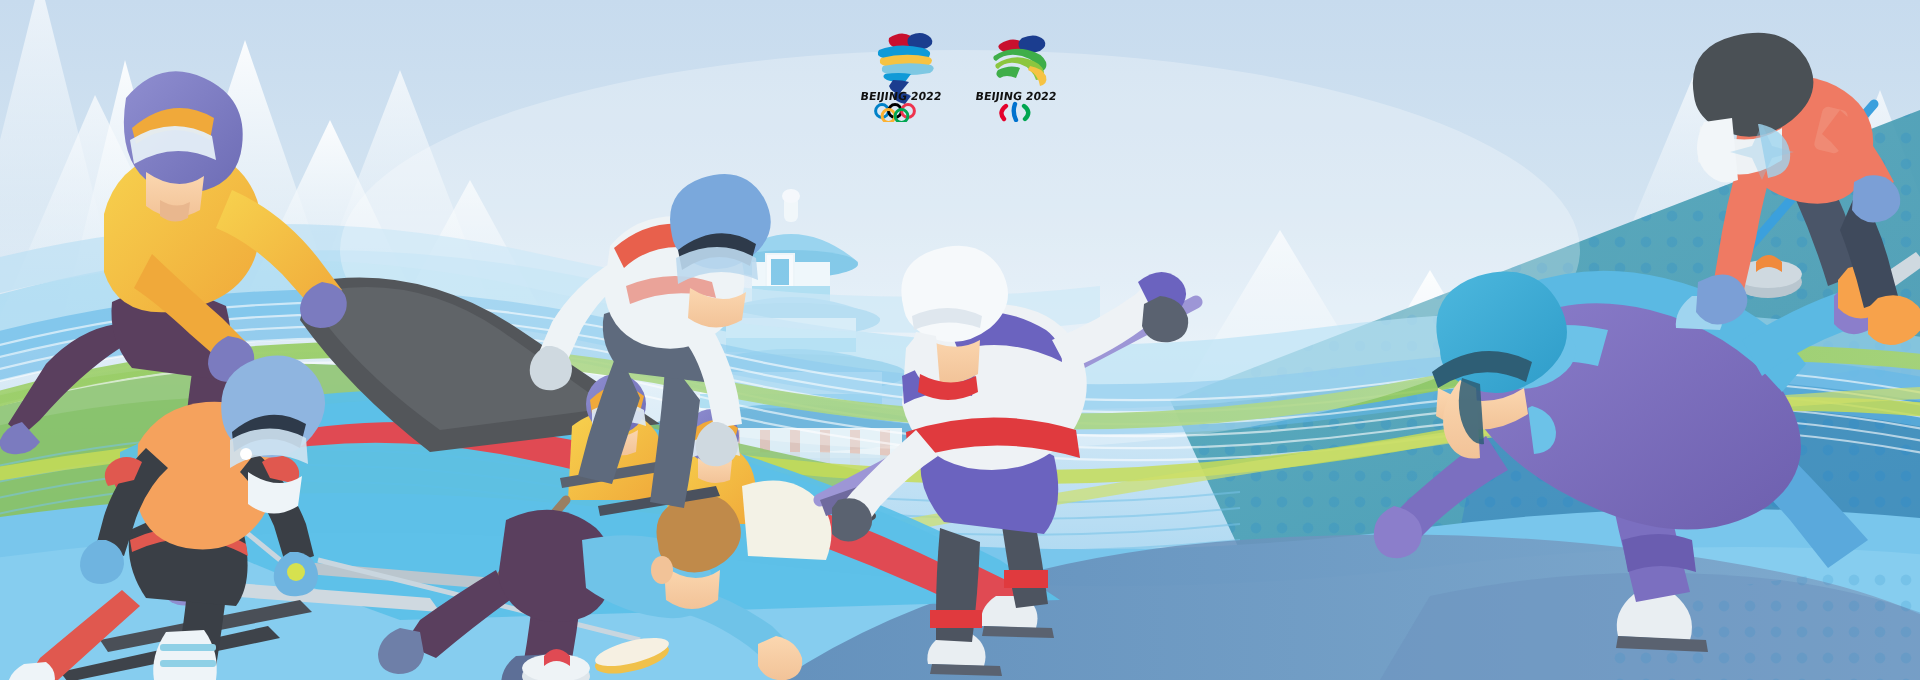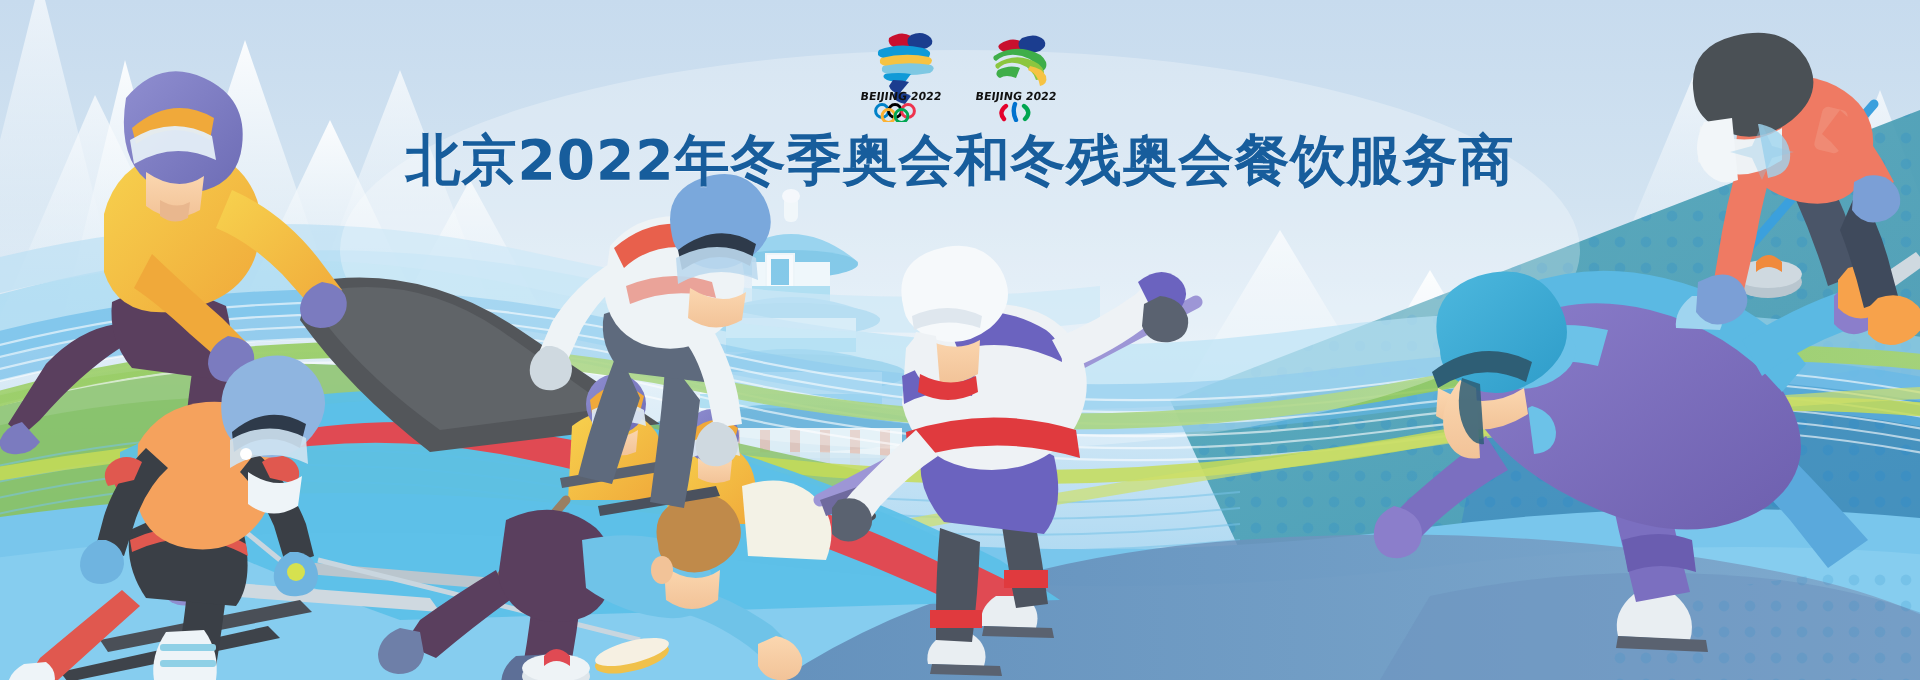--- a/index.html
+++ b/index.html
@@ -507,15 +507,14 @@
         </g>
         <g fill="none" stroke-width="4.4" stroke-linecap="round">
           <path d="M36 84 Q28 90 34 97" stroke="#e4002b"></path>
           <path d="M45 82 Q42 90 46 98" stroke="#0072ce"></path>
           <path d="M54 84 Q62 90 55 97" stroke="#00a651"></path>
         </g>
       </svg>
     </div>
   </div>
 
-  <div id="title">北京2022年冬季奥会和冬残奥会餐饮服务商</div>
 
 </div>
 
 </body></html>

